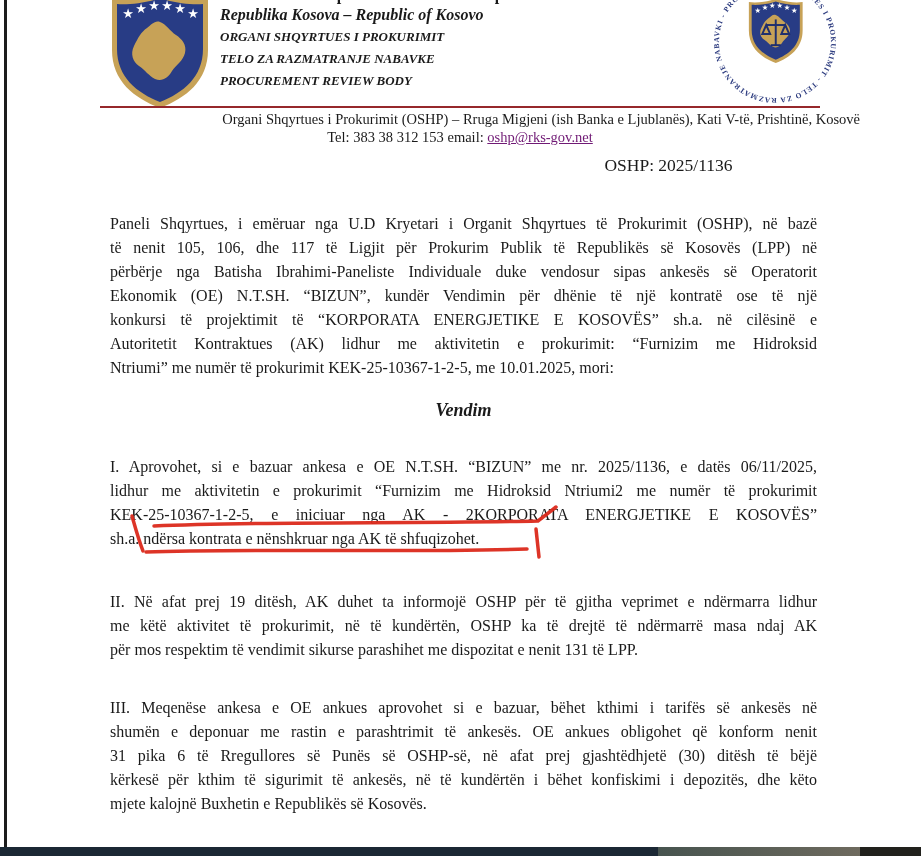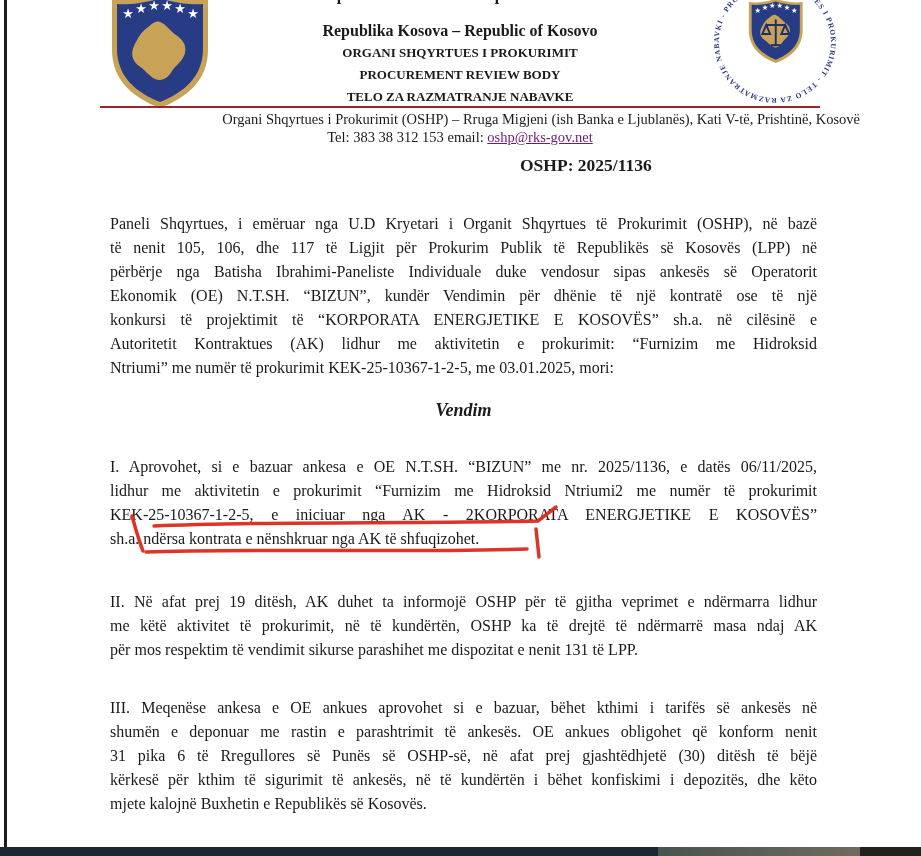--- a/index.html
+++ b/index.html
@@ -7,32 +7,32 @@
   #page {
     position:relative; width:921px; height:856px; overflow:hidden;
     background:#ffffff; font-family:"Liberation Serif", serif; color:#1a1a1a;
   }
   .abs { position:absolute; }
   #window-left-border { left:4px; top:0; width:3px; height:847px; background:#1c1c1c; }
 
   
   #header-clip { left:240px; top:0; width:440px; height:4px; overflow:hidden; text-align:center; font-weight:bold; font-size:16px; }
   #header-clip span { display:block; margin-top:-14px; }
-  #header-center { left:220px; top:20px; width:480px; text-align:center; }
+  #header-center { left:220px; top:4px; width:480px; text-align:left;font-style:italic; }
   .hline { line-height:22px; font-weight:bold; }
   .hline-0 { font-size:16px; }
   .hline-caps { font-size:13px; }
 
   #red-rule { left:100px; top:106px; width:720px; height:2px; background:#96282b; }
 
   #address-line { left:60px; top:110px; width:800px; text-align:right; font-size:14.5px; line-height:18px; }
   #contact-line { left:60px; top:128px; width:800px; text-align:center; font-size:14.5px; line-height:18px; }
   #email-link { text-decoration:underline; color:#701a75; }
 
-  #ref-number { left:520px; top:155px; width:297px; text-align:left; font-weight:bold; font-size:17.5px; }
+  #ref-number { left:520px; top:155px; width:297px; text-align:center; font-weight:normal; font-size:17.5px; }
 
   
   .para { left:110px; width:707px; font-size:16px; }
   .tline { line-height:24px; text-align:justify; text-align-last:justify; height:24px; overflow:visible; white-space:normal; }
   .tline.tlast { text-align-last:left; }
   #para-intro { top:212px; }
   #decision-heading { left:110px; top:400px; width:707px; text-align:center; font-weight:bold; font-size:18px;font-style:italic; }
   #para-point1 { top:455px; }
   #para-point2 { top:590px; }
   #para-point3 { top:696px; }
@@ -67,22 +67,22 @@
       <text x="60" y="18">★</text>
         <text x="73" y="21">★</text>
         <text x="86" y="26">★</text>
     </g>
     <path d="M53,30 C59,32 63,39 69,43 C75,47 80,53 78,61 C76,69 69,73 65,79 C61,86 55,90 48,87 C42,84 38,78 32,74 C26,70 23,62 27,54 C31,46 34,40 40,36 C44,33 48,28 53,30 Z" fill="#c7a257"></path>
   </svg>
 
   <div id="header-center" class="abs">
     <div class="hline hline-0">Republika Kosova – Republic of Kosovo</div>
     <div class="hline hline-caps">ORGANI SHQYRTUES I PROKURIMIT</div>
+    <div class="hline hline-caps">TELO ZA RAZMATRANJE NABAVKE</div>
     <div class="hline hline-caps">PROCUREMENT REVIEW BODY</div>
-    <div class="hline hline-caps">TELO ZA RAZMATRANJE NABAVKE</div>
   </div>
 
   <svg class="abs" style="left:700px; top:-28px;" width="150" height="140" viewBox="0 0 150 150">
     <defs>
       <path id="ringPath" d="M75,15 A60,60 0 1 1 74.9,15" fill="none"></path>
     </defs>
     <circle cx="75" cy="75" r="70" fill="#ffffff"></circle>
     <text font-family="'Liberation Serif', serif" font-size="8" font-weight="bold" fill="#2b3a7e" letter-spacing="1">
       <textPath href="#ringPath">SHQYRTUES I PROKURIMIT - TELO ZA RAZMATRANJE NABAVKI - PROCUREMENT REVIEW BODY - ORGANI </textPath>
     </text>
@@ -117,21 +117,21 @@
 
   <div id="ref-number" class="abs">OSHP: 2025/1136</div>
 
   <div id="para-intro" class="abs para">
       <div class="tline">Paneli Shqyrtues, i emëruar nga U.D Kryetari i Organit Shqyrtues të Prokurimit (OSHP), në bazë</div>
       <div class="tline">të nenit 105, 106, dhe 117 të Ligjit për Prokurim Publik të Republikës së Kosovës (LPP) në</div>
       <div class="tline">përbërje nga Batisha Ibrahimi-Paneliste Individuale duke vendosur sipas ankesës së Operatorit</div>
       <div class="tline">Ekonomik (OE) N.T.SH. “BIZUN”, kundër Vendimin për dhënie të një kontratë ose të një</div>
       <div class="tline">konkursi të projektimit të “KORPORATA ENERGJETIKE E KOSOVËS” sh.a. në cilësinë e</div>
       <div class="tline">Autoritetit Kontraktues (AK) lidhur me aktivitetin e prokurimit: “Furnizim me Hidroksid</div>
-      <div class="tline tlast">Ntriumi” me numër të prokurimit KEK-25-10367-1-2-5, me 03.01.2025, mori:</div>
+      <div class="tline tlast">Ntriumi” me numër të prokurimit KEK-25-10367-1-2-5, me 10.01.2025, mori:</div>
     </div>
 
   <div id="decision-heading" class="abs">Vendim</div>
 
   <div id="para-point1" class="abs para">
       <div class="tline">I. Aprovohet,  si e bazuar ankesa e OE N.T.SH. “BIZUN” me nr. 2025/1136, e datës 06/11/2025,</div>
       <div class="tline">lidhur me aktivitetin e prokurimit “Furnizim me Hidroksid Ntriumi2 me numër të prokurimit</div>
       <div class="tline">KEK-25-10367-1-2-5, e iniciuar nga AK - 2KORPORATA ENERGJETIKE E KOSOVËS”</div>
       <div class="tline tlast">sh.a. ndërsa kontrata e nënshkruar nga AK të shfuqizohet.</div>
     </div>

